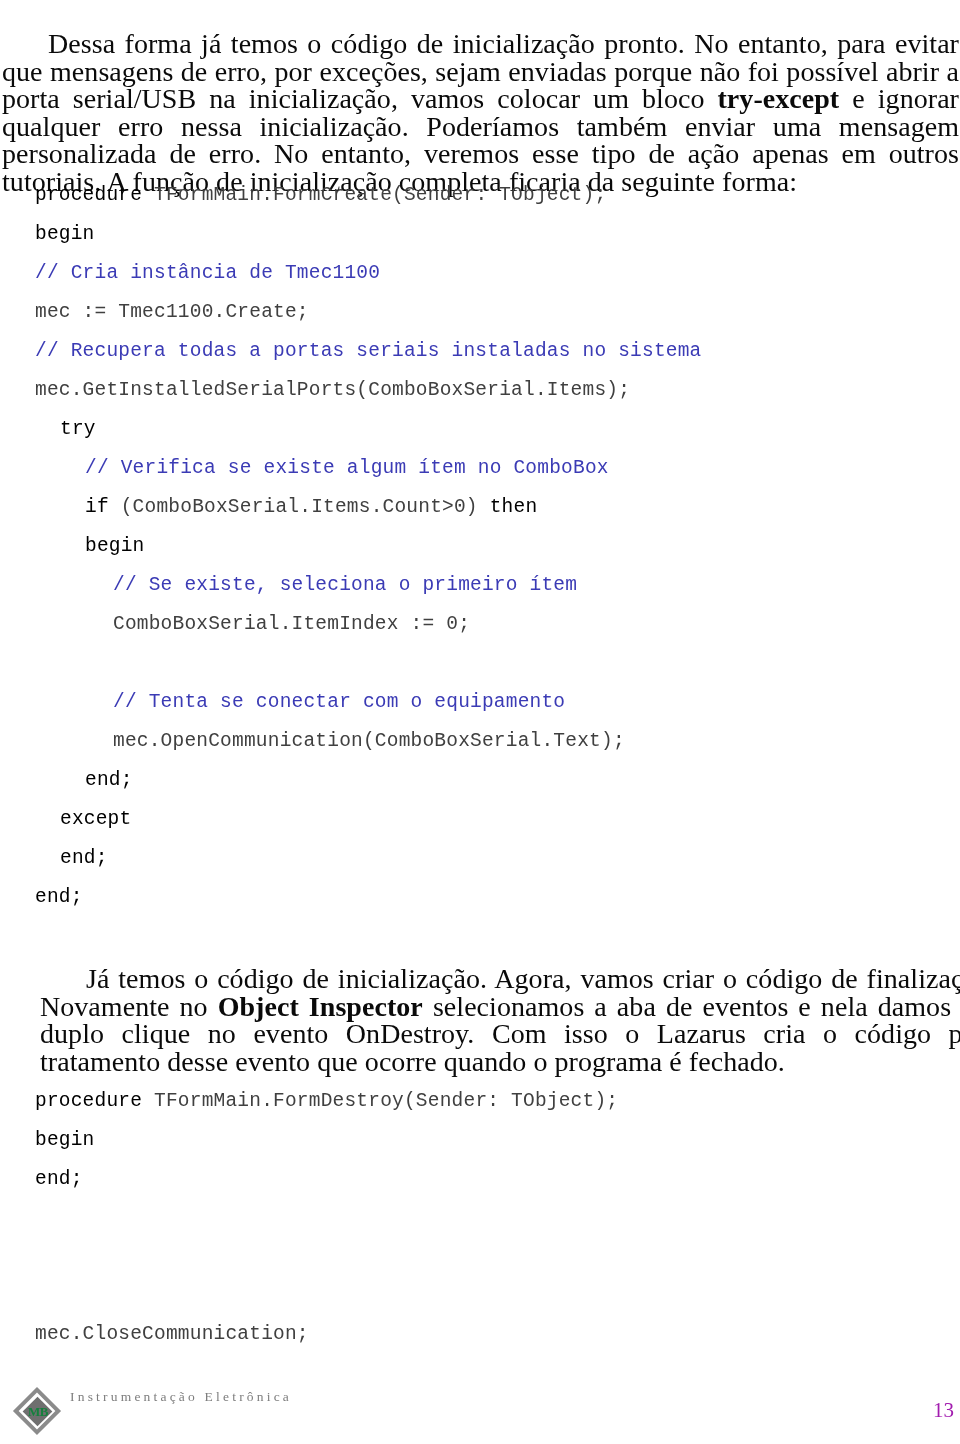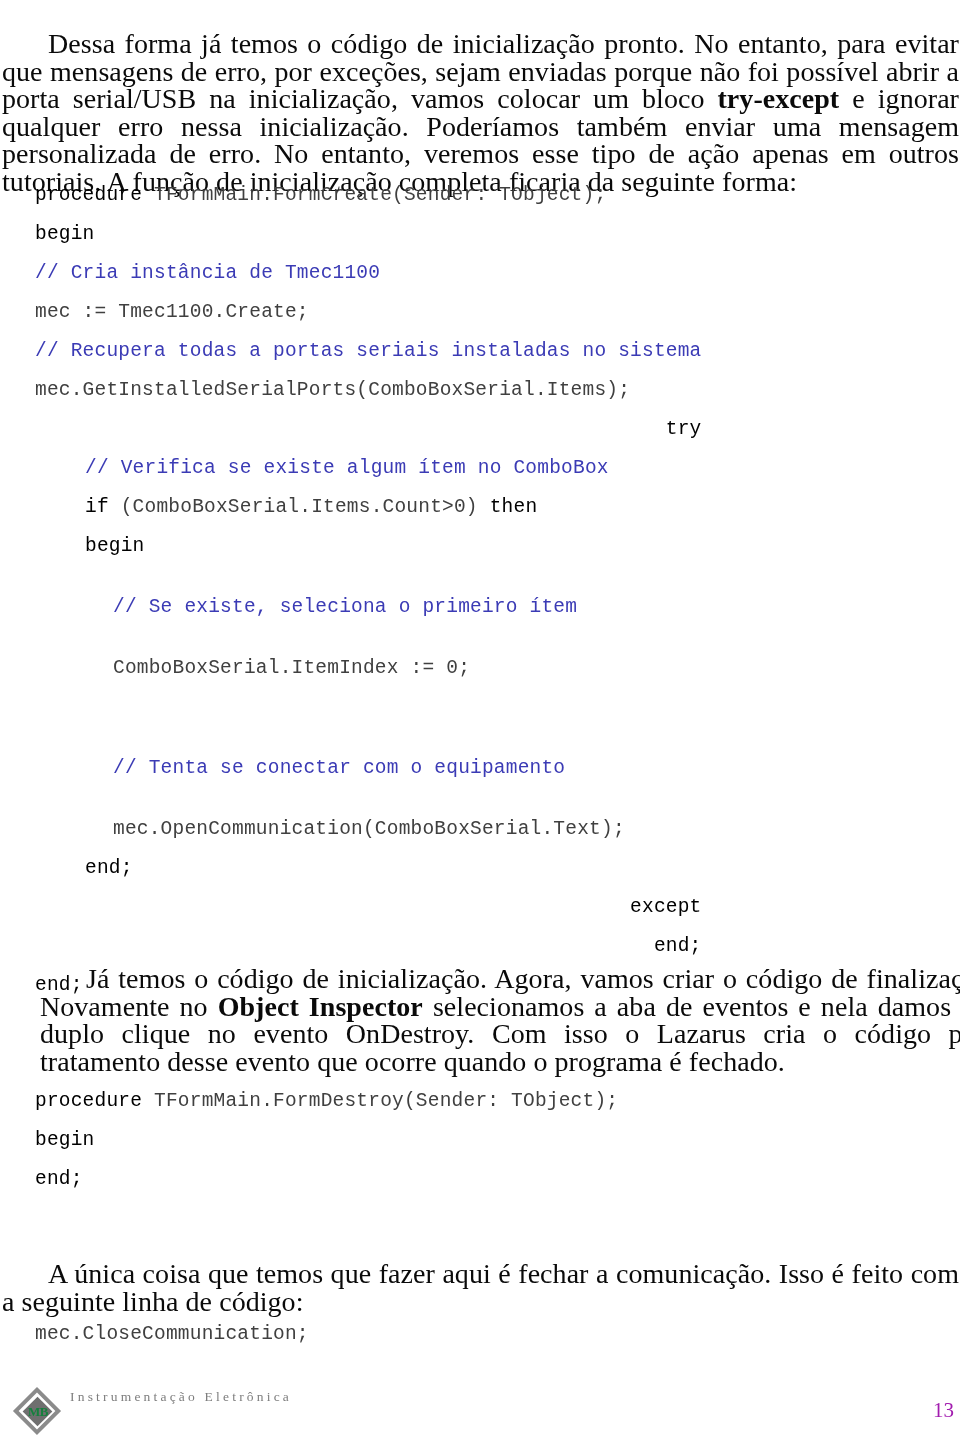--- a/index.html
+++ b/index.html
@@ -45,23 +45,23 @@
   }
   #code-create  { left: 35px; top: 176px; }
   #code-destroy { left: 35px; top: 1082px; }
   #code-close   { left: 35px; top: 1315px; }
 
   .cline { display: block; height: 39px; }
   .cline.blank { height: 39px; }
 
   
   .i0 { padding-left: 0px; }
-  .i1 { padding-left: 25px; text-align: right; }
+  .i1 { padding-left: 25px; }
   .i2 { padding-left: 50px; }
-  .i3 { padding-left: 78px; margin-top: 22px; }
+  .i3 { padding-left: 78px; }
 
   .kw  { font-weight: normal; color: #000000; }
   .cmt { color: #3b3bb5; text-align: right; }
   .pln { color: #404040; }
 
   
   #footer-logo {
     position: absolute;
     left: 14px;
     top: 1386px;
@@ -141,21 +141,20 @@
 <div class="page">
 
   <p class="para" id="para-intro"><span>Dessa forma já temos o código de inicialização pronto. No entanto, para evitar que mensagens de erro, por exceções, sejam enviadas porque não foi possível abrir a porta serial/USB na inicialização, vamos colocar um bloco </span><b>try-except</b><span> e ignorar qualquer erro nessa inicialização. Poderíamos também enviar uma mensagem personalizada de erro. No entanto, veremos esse tipo de ação apenas em outros tutoriais. A função de inicialização completa ficaria da seguinte forma:</span></p>
 
   <div class="code-block" id="code-create"><span class="cline i0"><span class="kw">procedure </span><span class="pln">TFormMain.FormCreate(Sender: TObject);</span></span><span class="cline i0"><span class="kw">begin</span></span><span class="cline i0"><span class="cmt">// Cria instância de Tmec1100</span></span><span class="cline i0"><span class="pln">mec := Tmec1100.Create;</span></span><span class="cline i0"><span class="cmt">// Recupera todas a portas seriais instaladas no sistema</span></span><span class="cline i0"><span class="pln">mec.GetInstalledSerialPorts(ComboBoxSerial.Items);</span></span><span class="cline i1"><span class="kw">try</span></span><span class="cline i2"><span class="cmt">// Verifica se existe algum ítem no ComboBox</span></span><span class="cline i2"><span class="kw">if </span><span class="pln">(ComboBoxSerial.Items.Count&gt;0) </span><span class="kw">then</span></span><span class="cline i2"><span class="kw">begin</span></span><span class="cline i3"><span class="cmt">// Se existe, seleciona o primeiro ítem</span></span><span class="cline i3"><span class="pln">ComboBoxSerial.ItemIndex := 0;</span></span><span class="cline i0 blank">&nbsp;</span><span class="cline i3"><span class="cmt">// Tenta se conectar com o equipamento</span></span><span class="cline i3"><span class="pln">mec.OpenCommunication(ComboBoxSerial.Text);</span></span><span class="cline i2"><span class="kw">end;</span></span><span class="cline i1"><span class="kw">except</span></span><span class="cline i1"><span class="kw">end;</span></span><span class="cline i0"><span class="kw">end;</span></span></div>
 
   <p class="para" id="para-middle"><span>Já temos o código de inicialização. Agora, vamos criar o código de finalização. Novamente no </span><b>Object Inspector</b><span> selecionamos a aba de eventos e nela damos um duplo clique no evento OnDestroy. Com isso o Lazarus cria o código para tratamento desse evento que ocorre quando o programa é fechado.</span></p>
 
   <div class="code-block" id="code-destroy"><span class="cline i0"><span class="kw">procedure </span><span class="pln">TFormMain.FormDestroy(Sender: TObject);</span></span><span class="cline i0"><span class="kw">begin</span></span><span class="cline i0"><span class="kw">end;</span></span></div>
 
-  <p class="para" id="para-final">A única coisa que temos que fazer aqui é fechar a comunicação. Isso é feito com a seguinte linha de código:</p>
 
   <div class="code-block" id="code-close"><span class="cline i0"><span class="pln">mec.CloseCommunication;</span></span></div>
 
   <div id="footer-logo">
     <div class="logo-row">
       <div class="logo-mark">
         <div class="diamond-outer"></div>
         <div class="diamond-inner"></div>
         <div class="monogram">MB</div>
       </div>

